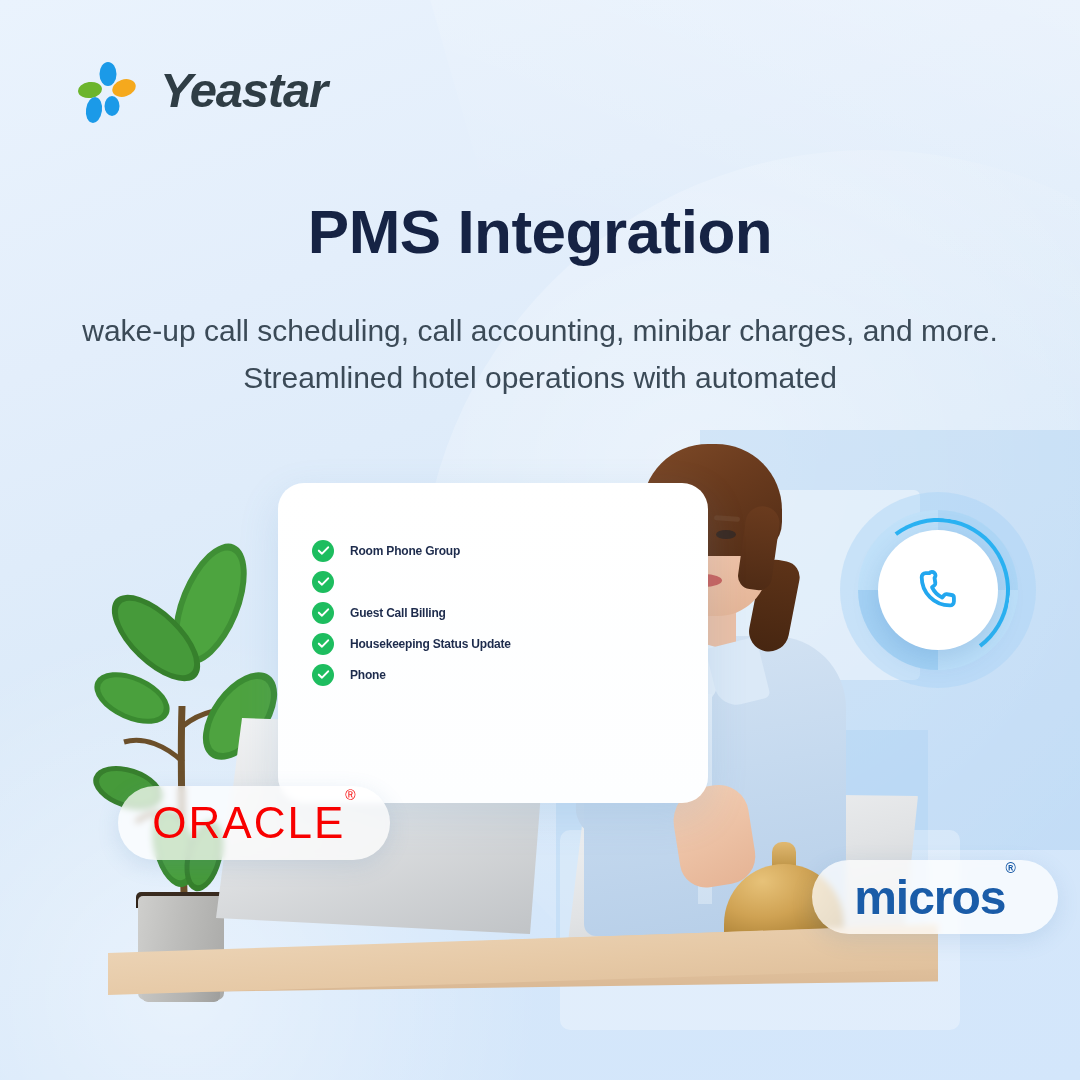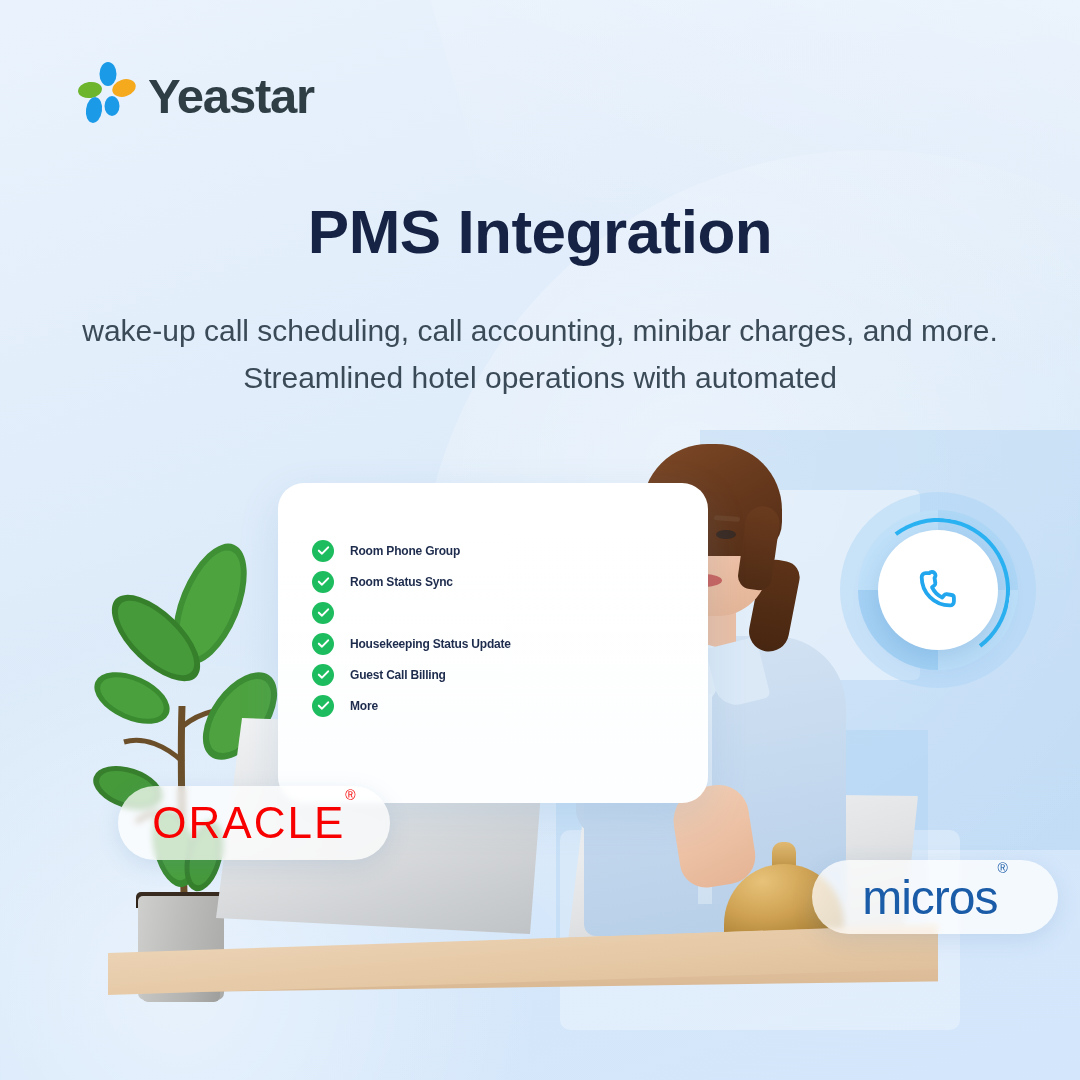--- a/index.html
+++ b/index.html
@@ -33,21 +33,21 @@
     pointer-events:none;
   }
   .bg-glow-bl{
     position:absolute; left:-200px; bottom:-260px;
     width:760px; height:700px; border-radius:50%;
     background:radial-gradient(circle,rgba(255,255,255,.45) 0%,rgba(255,255,255,0) 70%);
     pointer-events:none;
   }
 
   
-  .logo{ position:absolute; left:78px; top:62px; display:flex; align-items:flex-end; gap:12px; }
+  .logo{ position:absolute; left:78px; top:62px; display:flex; align-items:flex-start; gap:24px;font-style:italic; }
   .logo-mark{ width:58px; height:62px; display:block; }
   .logo-word{
     font-size:49px; font-weight:700; letter-spacing:-1.2px;
     color:#2f3d45;
   }
 
   
   .headline{
     position:absolute; left:0; right:0; top:196px;
     text-align:center;
@@ -302,21 +302,21 @@
   .pill-micros{ left:812px; top:860px; width:246px; height:74px; }
 
   .oracle-word{
     font-family:"Liberation Sans", sans-serif;
     font-size:44px; font-weight:400; letter-spacing:2px;
     color:#f80000; position:relative;
   }
   .oracle-word sup{ font-size:14px; top:-22px; position:relative; letter-spacing:0; }
 
   .micros-word{
-    font-size:48px; font-weight:400; letter-spacing:-1px;
+    font-size:48px; font-weight:700; letter-spacing:-1px;
     color:#1a5ca8; position:relative;
     text-shadow:0 1px 0 rgba(255,255,255,.6);
   }
   .micros-word sup{ font-size:14px; top:-24px; position:relative; letter-spacing:0; }
 </style>
 </head>
 <body>
 
 <div class="stage">
 
@@ -434,62 +434,54 @@
 
         <div class="feature-item">
           <span class="check">
             <svg width="13" height="13" viewBox="0 0 14 14">
                 <path d="M2 7.2 5.4 10.4 12 3.6" stroke="#fff" stroke-width="2.2" fill="none" stroke-linecap="round" stroke-linejoin="round"></path>
               </svg>
           </span>
           <span class="feature-label">Room Phone Group</span>
         </div>
 
+
         <div class="feature-item">
           <span class="check">
             <svg width="13" height="13" viewBox="0 0 14 14">
                 <path d="M2 7.2 5.4 10.4 12 3.6" stroke="#fff" stroke-width="2.2" fill="none" stroke-linecap="round" stroke-linejoin="round"></path>
               </svg>
           </span>
-          <span class="feature-label">Room Status Sync</span>
         </div>
 
         <div class="feature-item">
           <span class="check">
             <svg width="13" height="13" viewBox="0 0 14 14">
                 <path d="M2 7.2 5.4 10.4 12 3.6" stroke="#fff" stroke-width="2.2" fill="none" stroke-linecap="round" stroke-linejoin="round"></path>
               </svg>
           </span>
+          <span class="feature-label">Guest Call Billing</span>
         </div>
 
         <div class="feature-item">
           <span class="check">
             <svg width="13" height="13" viewBox="0 0 14 14">
                 <path d="M2 7.2 5.4 10.4 12 3.6" stroke="#fff" stroke-width="2.2" fill="none" stroke-linecap="round" stroke-linejoin="round"></path>
               </svg>
           </span>
           <span class="feature-label">Housekeeping Status Update</span>
         </div>
 
         <div class="feature-item">
           <span class="check">
             <svg width="13" height="13" viewBox="0 0 14 14">
                 <path d="M2 7.2 5.4 10.4 12 3.6" stroke="#fff" stroke-width="2.2" fill="none" stroke-linecap="round" stroke-linejoin="round"></path>
               </svg>
           </span>
-          <span class="feature-label">Guest Call Billing</span>
-        </div>
-
-        <div class="feature-item">
-          <span class="check">
-            <svg width="13" height="13" viewBox="0 0 14 14">
-                <path d="M2 7.2 5.4 10.4 12 3.6" stroke="#fff" stroke-width="2.2" fill="none" stroke-linecap="round" stroke-linejoin="round"></path>
-              </svg>
-          </span>
-          <span class="feature-label">More</span>
+          <span class="feature-label">Phone</span>
         </div>
 
       </div>
     </div>
 
   </div>
 
   <div class="pill pill-oracle">
     <div class="oracle-word">
       <span>ORACLE</span><sup>®</sup>

